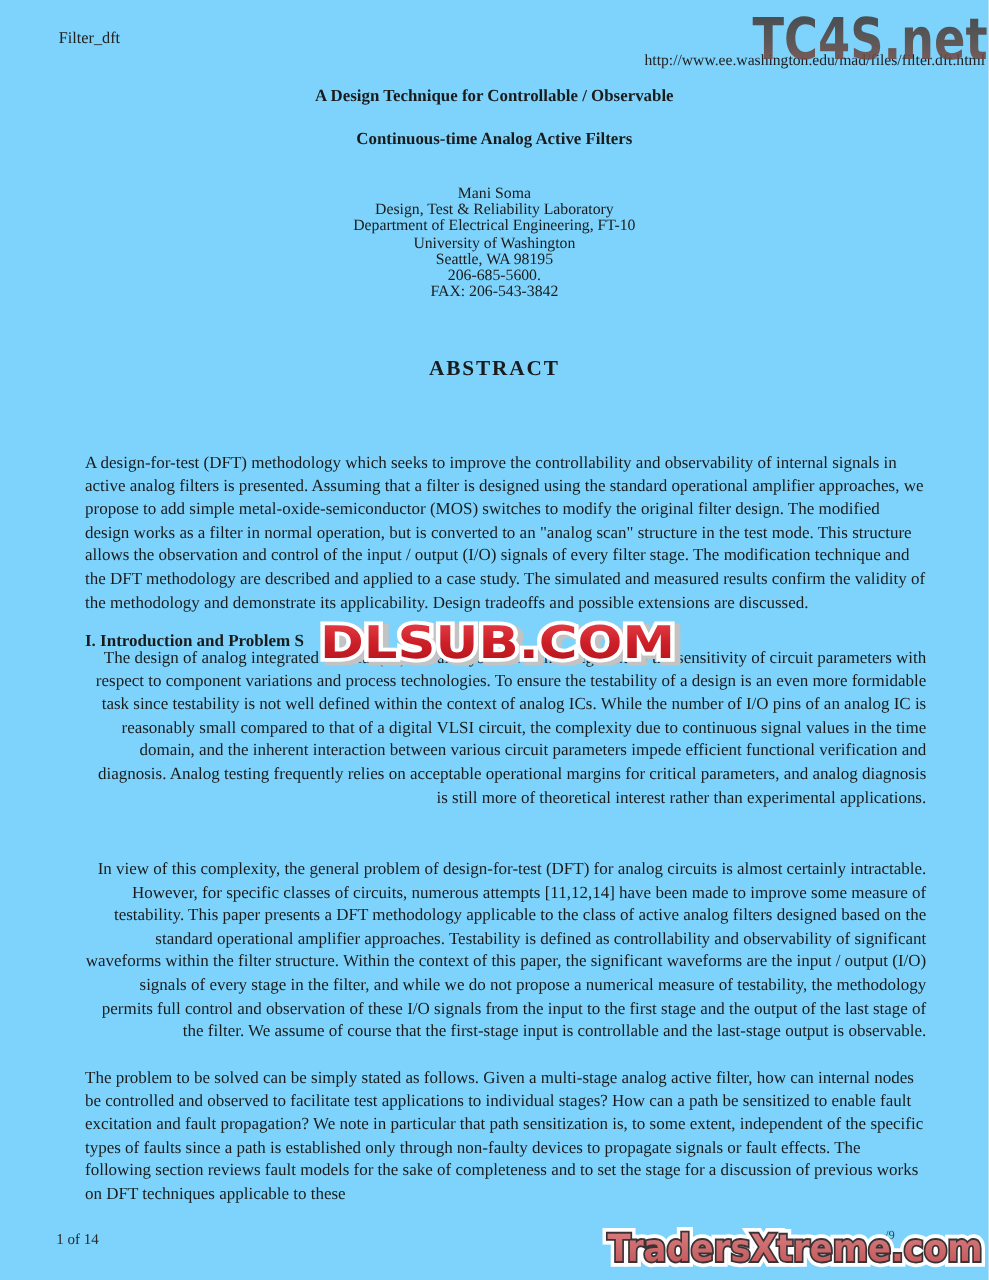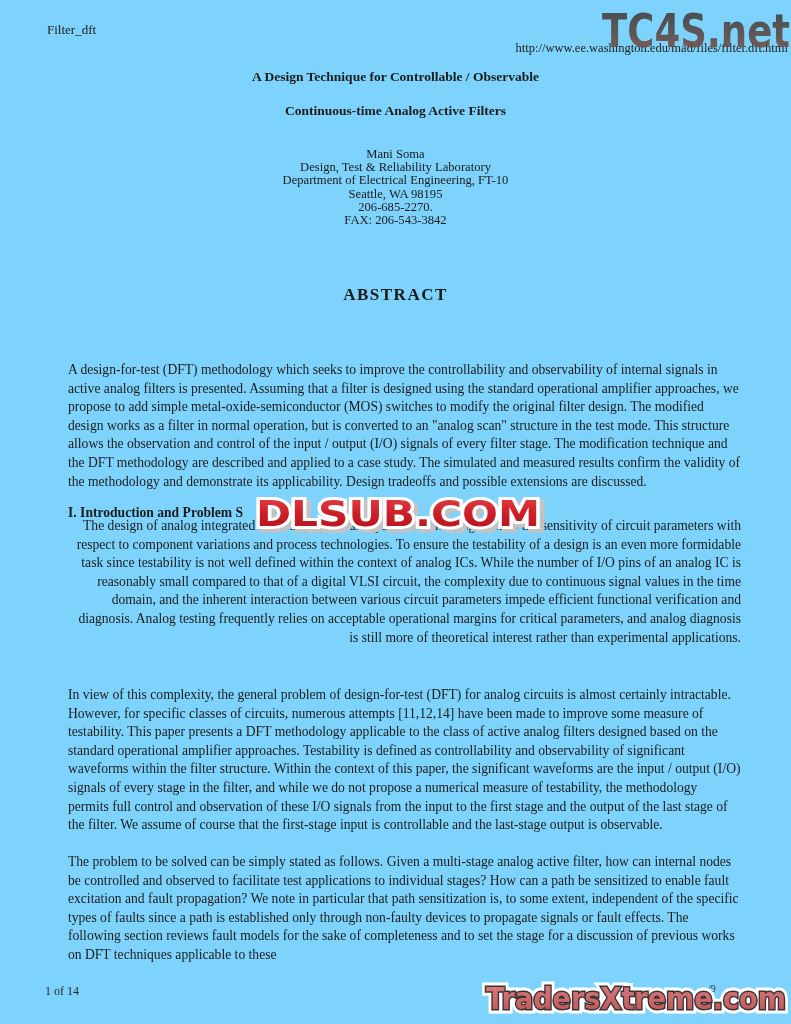--- a/index.html
+++ b/index.html
@@ -40,21 +40,21 @@
   .bodytext {
     position: absolute; left: 68px; width: 673px;
     font-size: 13.6px; line-height: 18.6px; text-align: left;
   }
   .abstract-text { top: 361px; }
   .section-heading {
     position: absolute; left: 68px; top: 505px;
     font-weight: bold; font-size: 13.6px;
   }
   .para-1 { top: 517px; text-align: right; }
-  .para-2 { top: 686px; }
+  .para-2 { top: 686px; text-align: right; }
   .para-3 { top: 853px; }
   .footer-page {
     position: absolute; left: 45px; top: 984px;
     font-size: 12px; color: #2a2a2a; text-align: center;
   }
   .date-fragment {
     position: absolute; left: 708px; top: 983px;
     font-size: 10px; color: #444; z-index: 1;
   }
   .wm { position: absolute; z-index: 5; }
@@ -82,22 +82,23 @@
     <text x="3" y="46" font-size="46" textLength="188" lengthAdjust="spacingAndGlyphs" fill="url(#gTc4s)">TC4S.net</text>
   </svg>
 
   <div class="title-line1">A Design Technique for Controllable / Observable</div>
   <div class="title-line2">Continuous-time Analog Active Filters</div>
 
   <div class="author-block">
     <div>Mani Soma</div>
     <div>Design, Test &amp; Reliability Laboratory</div>
     <div>Department of Electrical Engineering, FT-10</div>
+    <div>University of Washington</div>
     <div>Seattle, WA 98195</div>
-    <div>206-685-2270.</div>
+    <div>206-685-5600.</div>
     <div>FAX: 206-543-3842</div>
   </div>
 
   <div class="abstract-heading">ABSTRACT</div>
 
   <div class="bodytext abstract-text">A design-for-test (DFT) methodology which seeks to improve the controllability and observability of internal signals in active analog filters is presented. Assuming that a filter is designed using the standard operational amplifier approaches, we propose to add simple metal-oxide-semiconductor (MOS) switches to modify the original filter design. The modified design works as a filter in normal operation, but is converted to an "analog scan" structure in the test mode. This structure allows the observation and control of the input / output (I/O) signals of every filter stage. The modification technique and the DFT methodology are described and applied to a case study. The simulated and measured results confirm the validity of the methodology and demonstrate its applicability. Design tradeoffs and possible extensions are discussed.</div>
 
   <div class="section-heading">I. Introduction and Problem S</div>
 
   <svg class="wm wm-dlsub" viewBox="0 0 302 52" xmlns="http://www.w3.org/2000/svg">

